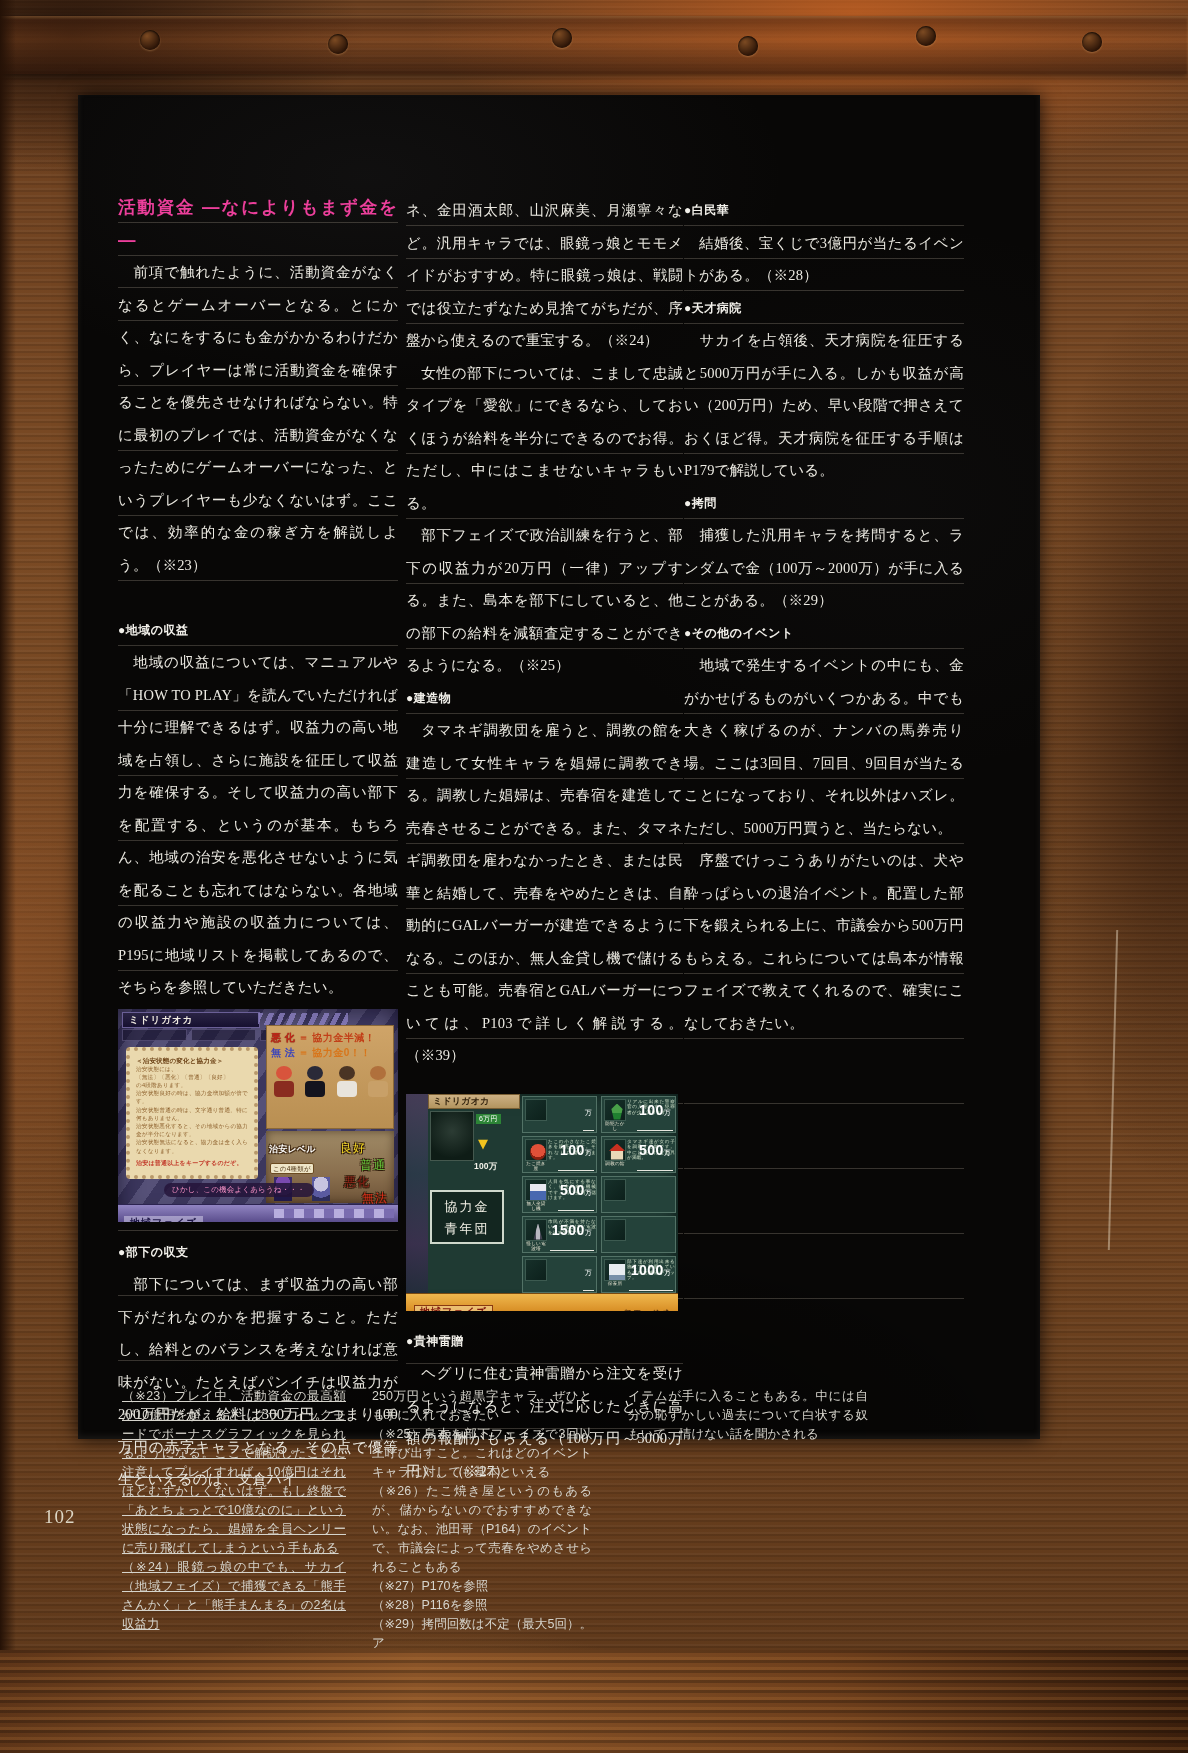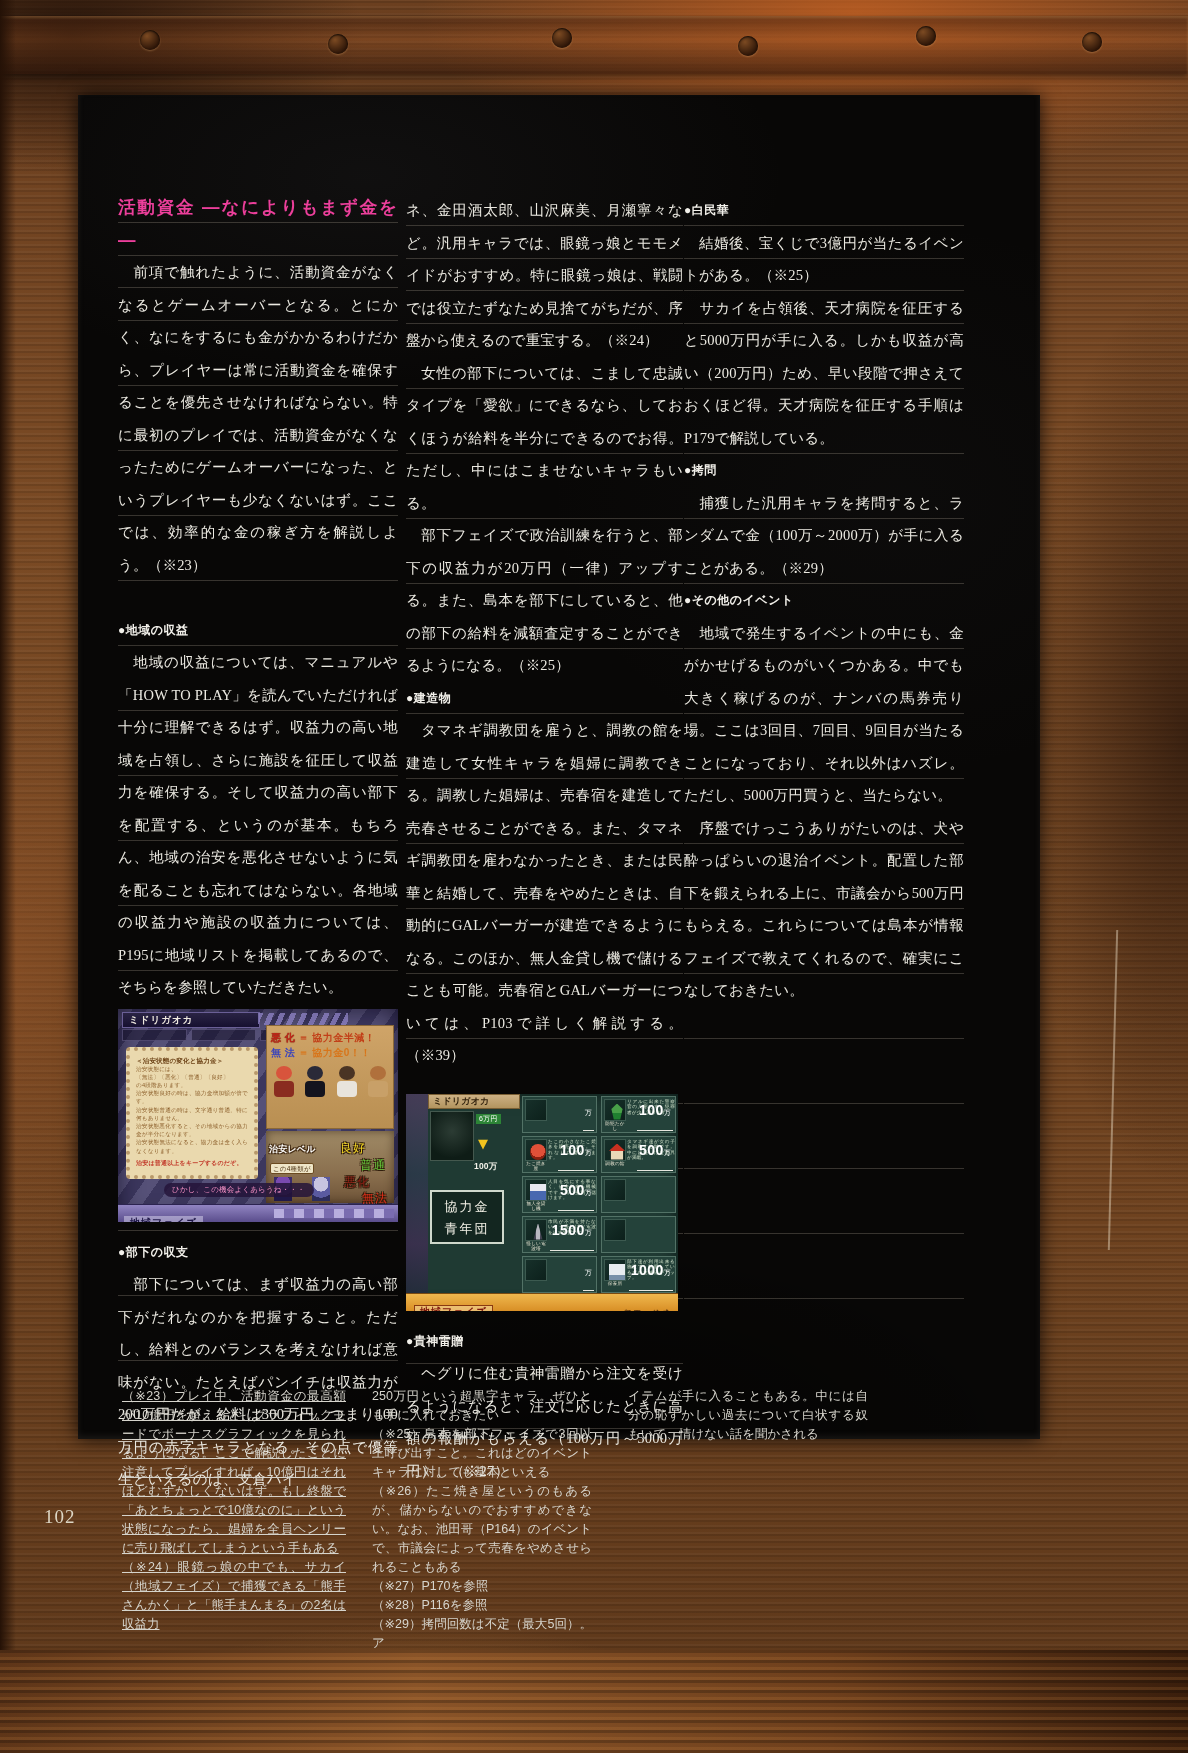--- a/index.html
+++ b/index.html
@@ -312,21 +312,22 @@
           <span class="mini">部下　編成</span>
         </div>
       </div>
 
       <p class="sec-head gap-small">●貴神雷贈</p>
       <p>　ヘグリに住む貴神雷贈から注文を受けるようになると、注文に応じたときに高額の報酬がもらえる（100万円～5000万円）。（※27）</p>
     </div>
 
     <div class="col col-right">
       <p class="sec-head">●白民華</p>
-      <p>　結婚後、宝くじで3億円が当たるイベントがある。（※25）</p>
+      <p>　結婚後、宝くじで3億円が当たるイベントがある。（※28）</p>
+      <p class="sec-head">●天才病院</p>
       <p>　サカイを占領後、天才病院を征圧すると5000万円が手に入る。しかも収益が高い（200万円）ため、早い段階で押さえておくほど得。天才病院を征圧する手順はP179で解説している。</p>
       <p class="sec-head">●拷問</p>
       <p>　捕獲した汎用キャラを拷問すると、ランダムで金（100万～2000万）が手に入ることがある。（※29）</p>
       <p class="sec-head">●その他のイベント</p>
       <p>　地域で発生するイベントの中にも、金がかせげるものがいくつかある。中でも大きく稼げるのが、ナンバの馬券売り場。ここは3回目、7回目、9回目が当たることになっており、それ以外はハズレ。ただし、5000万円買うと、当たらない。</p>
       <p>　序盤でけっこうありがたいのは、犬や酔っぱらいの退治イベント。配置した部下を鍛えられる上に、市議会から500万円もらえる。これらについては島本が情報フェイズで教えてくれるので、確実にこなしておきたい。</p>
     </div>
 
     <div class="footnotes">
       <div class="fn-col fn1">

